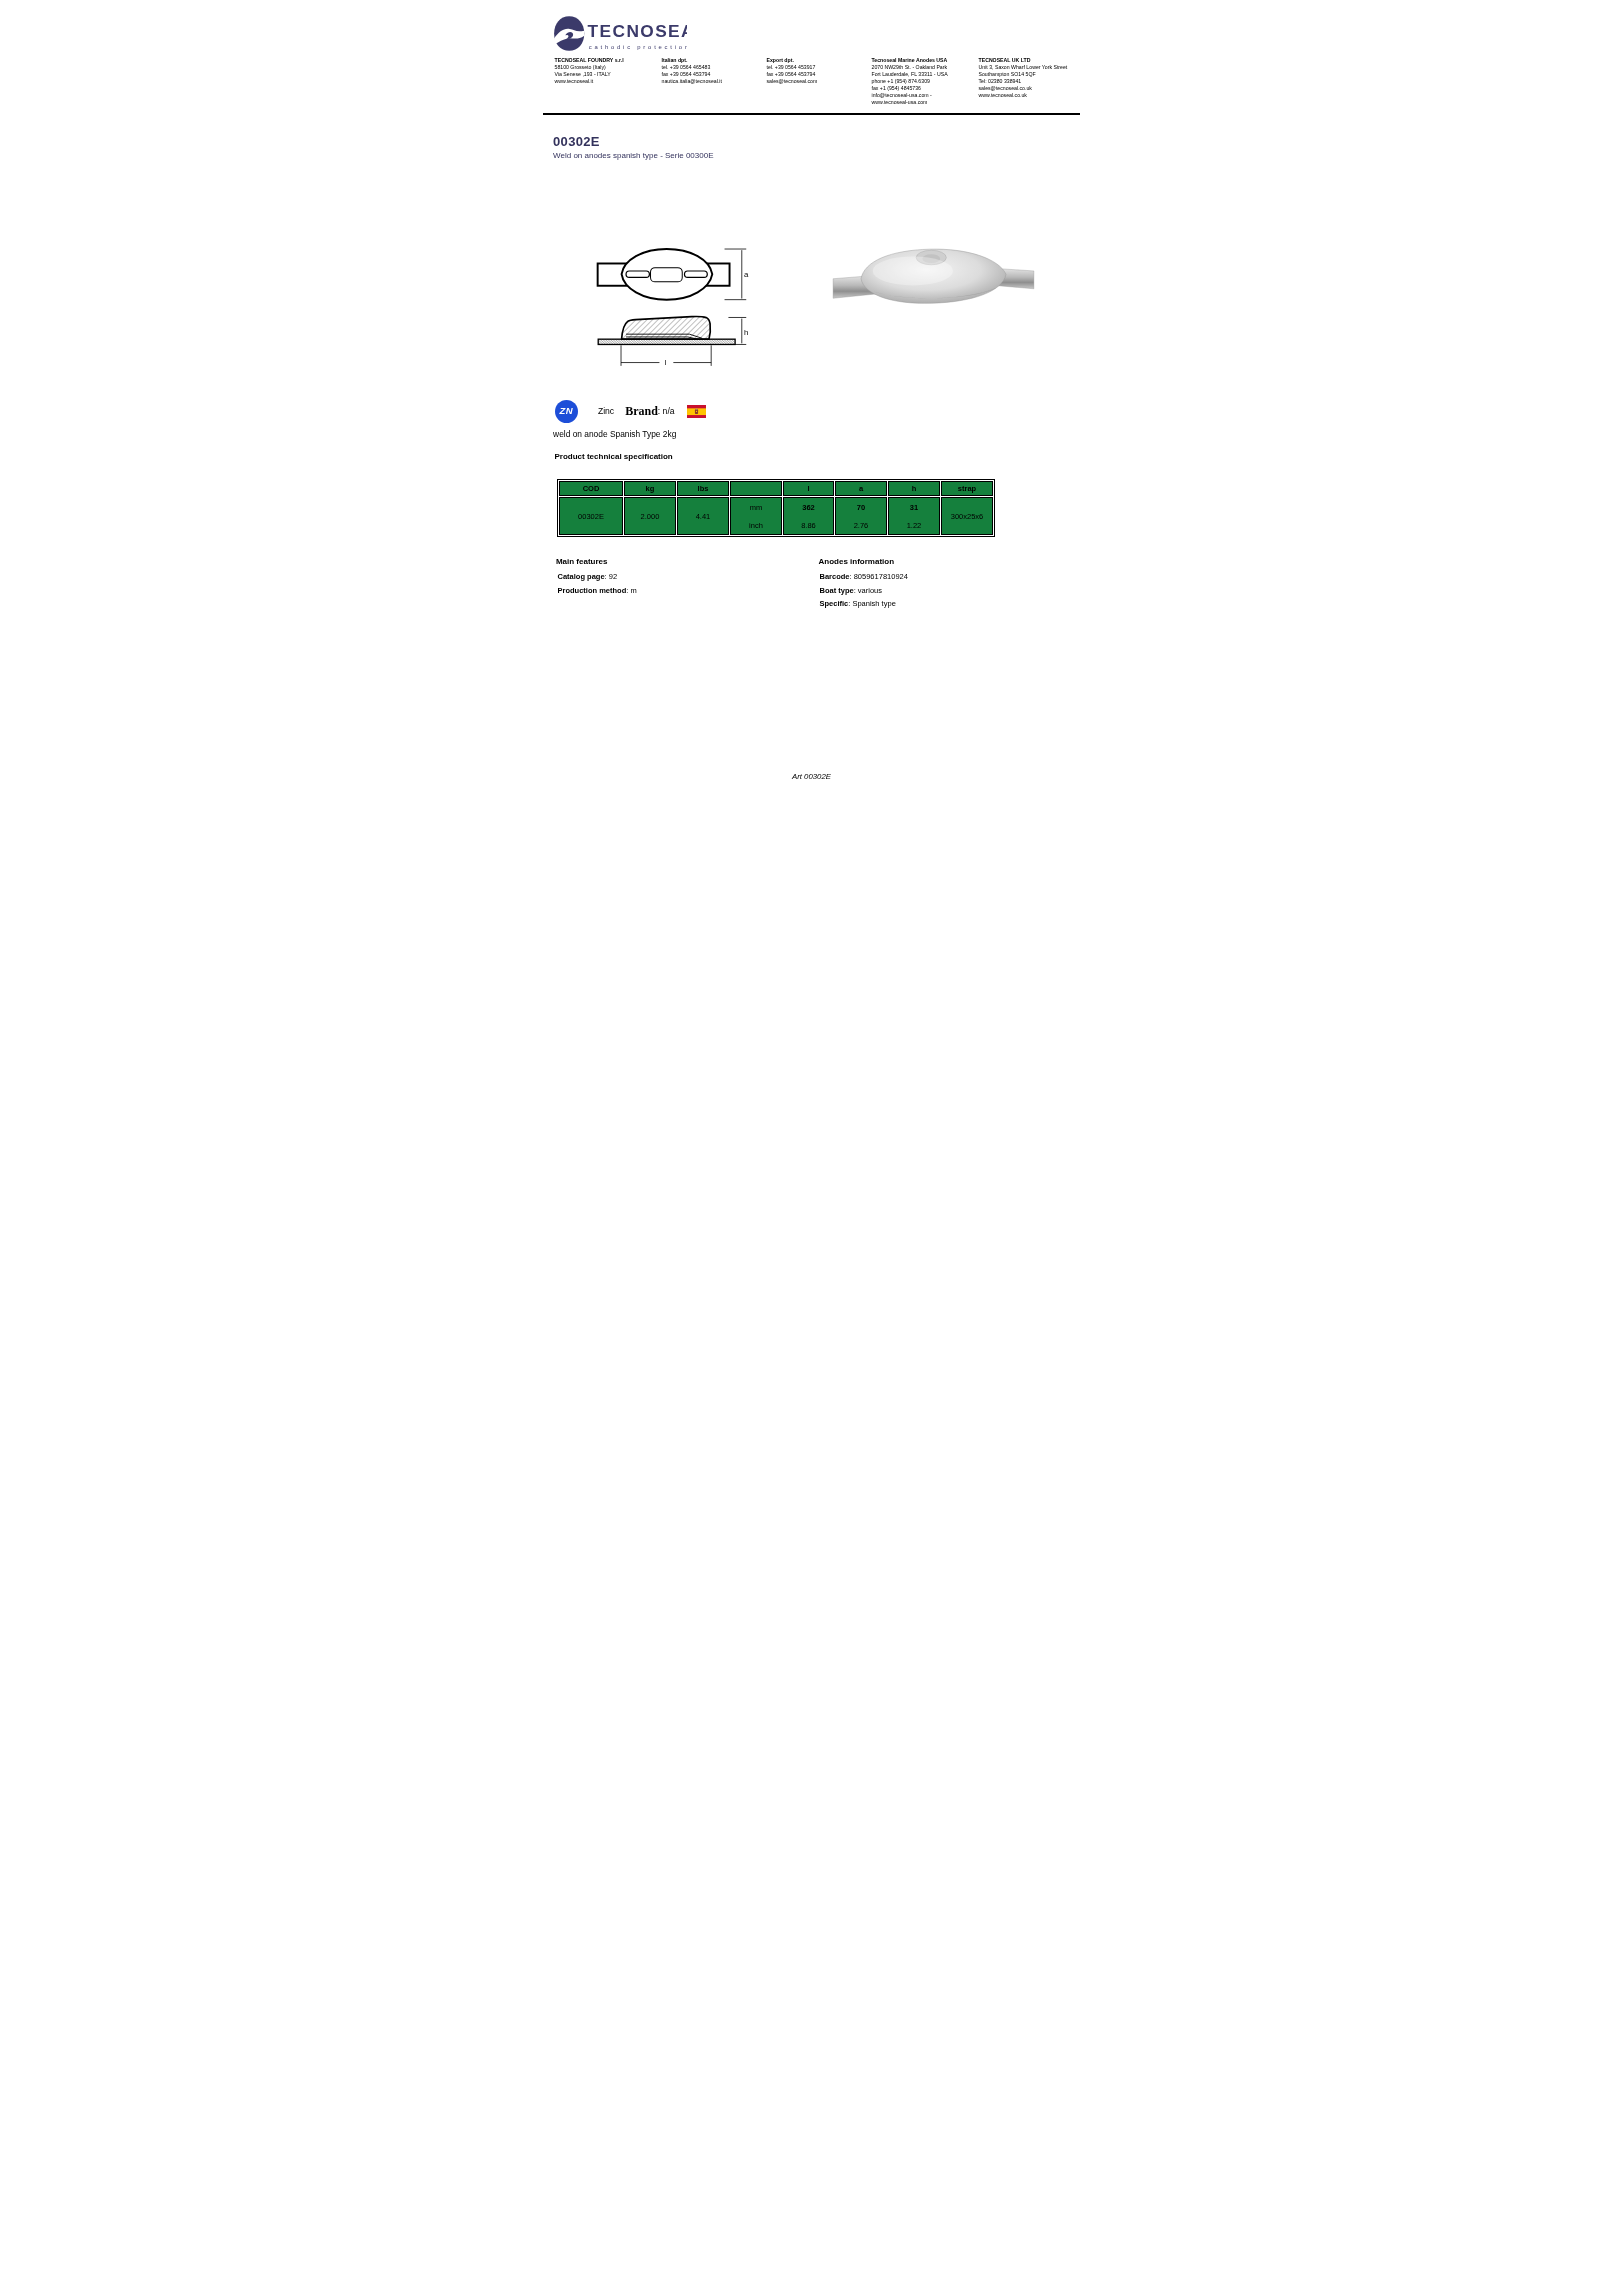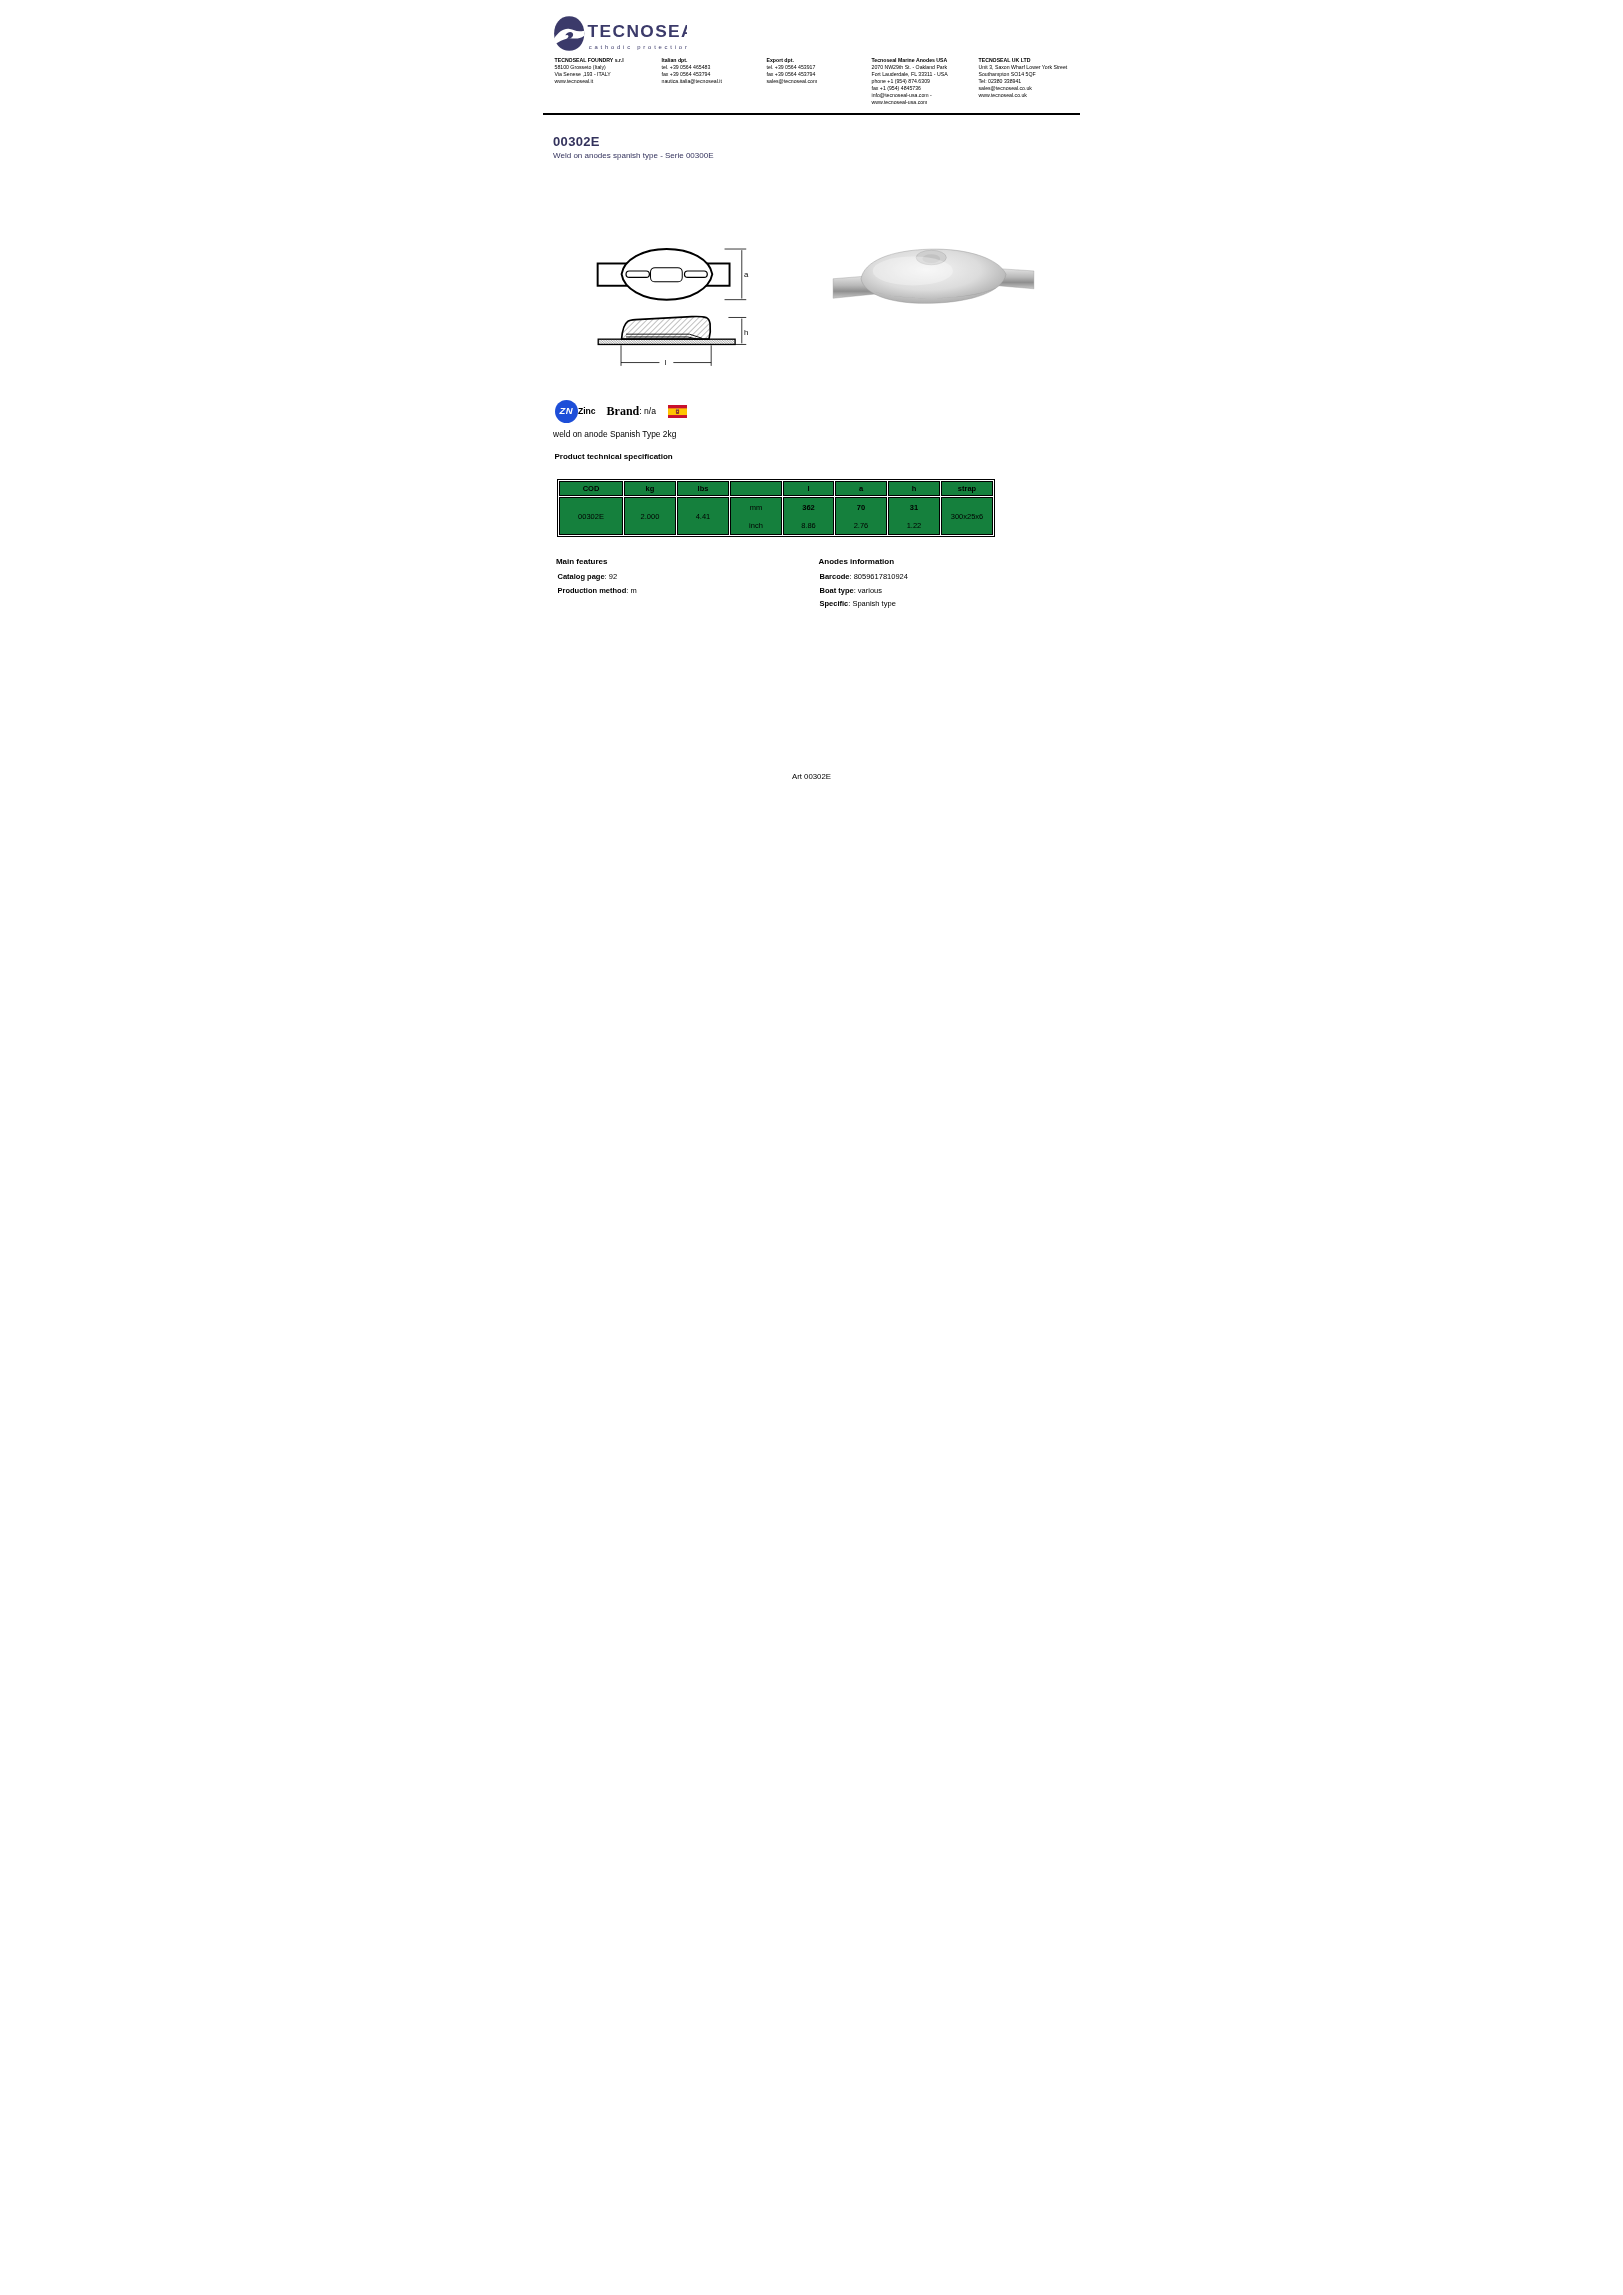--- a/index.html
+++ b/index.html
@@ -24,21 +24,21 @@
   .title    { position:absolute; left:20.6px; top:134px; font-size:13px; font-weight:bold; color:#33325c; letter-spacing:0.3px; }
   .subtitle { position:absolute; left:20.6px; top:151px; font-size:8px; color:#33325c; }
 
   .drawing { position:absolute; left:56px; top:239px; }
   .photo   { position:absolute; left:299px; top:244px; }
 
   
   .material-row { position:absolute; left:22px; top:399px; height:24.5px; display:flex; align-items:center; }
   .zn-badge { width:23.4px; height:23.4px; border-radius:50%; background:#1d4ed8; display:flex; align-items:center; justify-content:center; }
   .zn-badge span { color:#fff; font-weight:bold; font-style:italic; font-size:9.5px; letter-spacing:0.3px; transform:translateY(-0.6px); }
-  .mat-name  { margin-left:0;  font-size:8.6px; font-weight:bold; }
+  .mat-name  { margin-left:20px;  font-size:8.6px; font-weight:normal; }
   .brand-lbl { margin-left:11px; font-size:12px; font-weight:bold;font-family:Liberation Serif, serif; }
   .brand-val { font-size:8.6px; font-weight:normal; }
   .flag { margin-left:12.3px; width:19px; height:13.4px; position:relative; }
 
   .description  { position:absolute; left:20.6px; top:429px; font-size:8.4px; }
   .spec-heading { position:absolute; left:22px; top:452px; font-size:8px; font-weight:bold; }
 
   
   table.spec { position:absolute; left:24.5px; top:479px; border-collapse:separate; border-spacing:1.7px; border:1.1px solid #000; background:#fff; }
   table.spec th, table.spec td { border:1.1px solid #000; padding:0; text-align:center; vertical-align:middle; font-size:7.5px; background:#15803d; }
@@ -53,21 +53,21 @@
   .feat-heading.left  { left:23.4px; }
   .feat-heading.right { left:286px; }
   .feat-line { position:absolute; font-size:7.5px;text-align:right; }
   .feat-line b { font-weight:bold; }
   .fl1 { left:25px;  top:572px; }
   .fl2 { left:25px;  top:586px; }
   .ol1 { left:287px; top:572px; }
   .ol2 { left:287px; top:586px; }
   .ol3 { left:287px; top:599px; }
 
-  .footer { position:absolute; left:0; top:772px; width:100%; text-align:center; font-size:7.8px; }
+  .footer { position:absolute; left:0; top:772px; width:100%; text-align:center; font-size:7.8px;font-style:italic; }
 </style>
 </head>
 <body>
 
 <div class="page">
 
   <div class="logo">
     <svg width="134" height="37" viewBox="0 0 240 66">
       <g>
         <path d="M29,2 C45,2 56,15 56,33 C56,51 45,64 29,64 C13,64 2,51 2,33 C2,15 13,2 29,2 Z" fill="#3b3a6a"></path>

